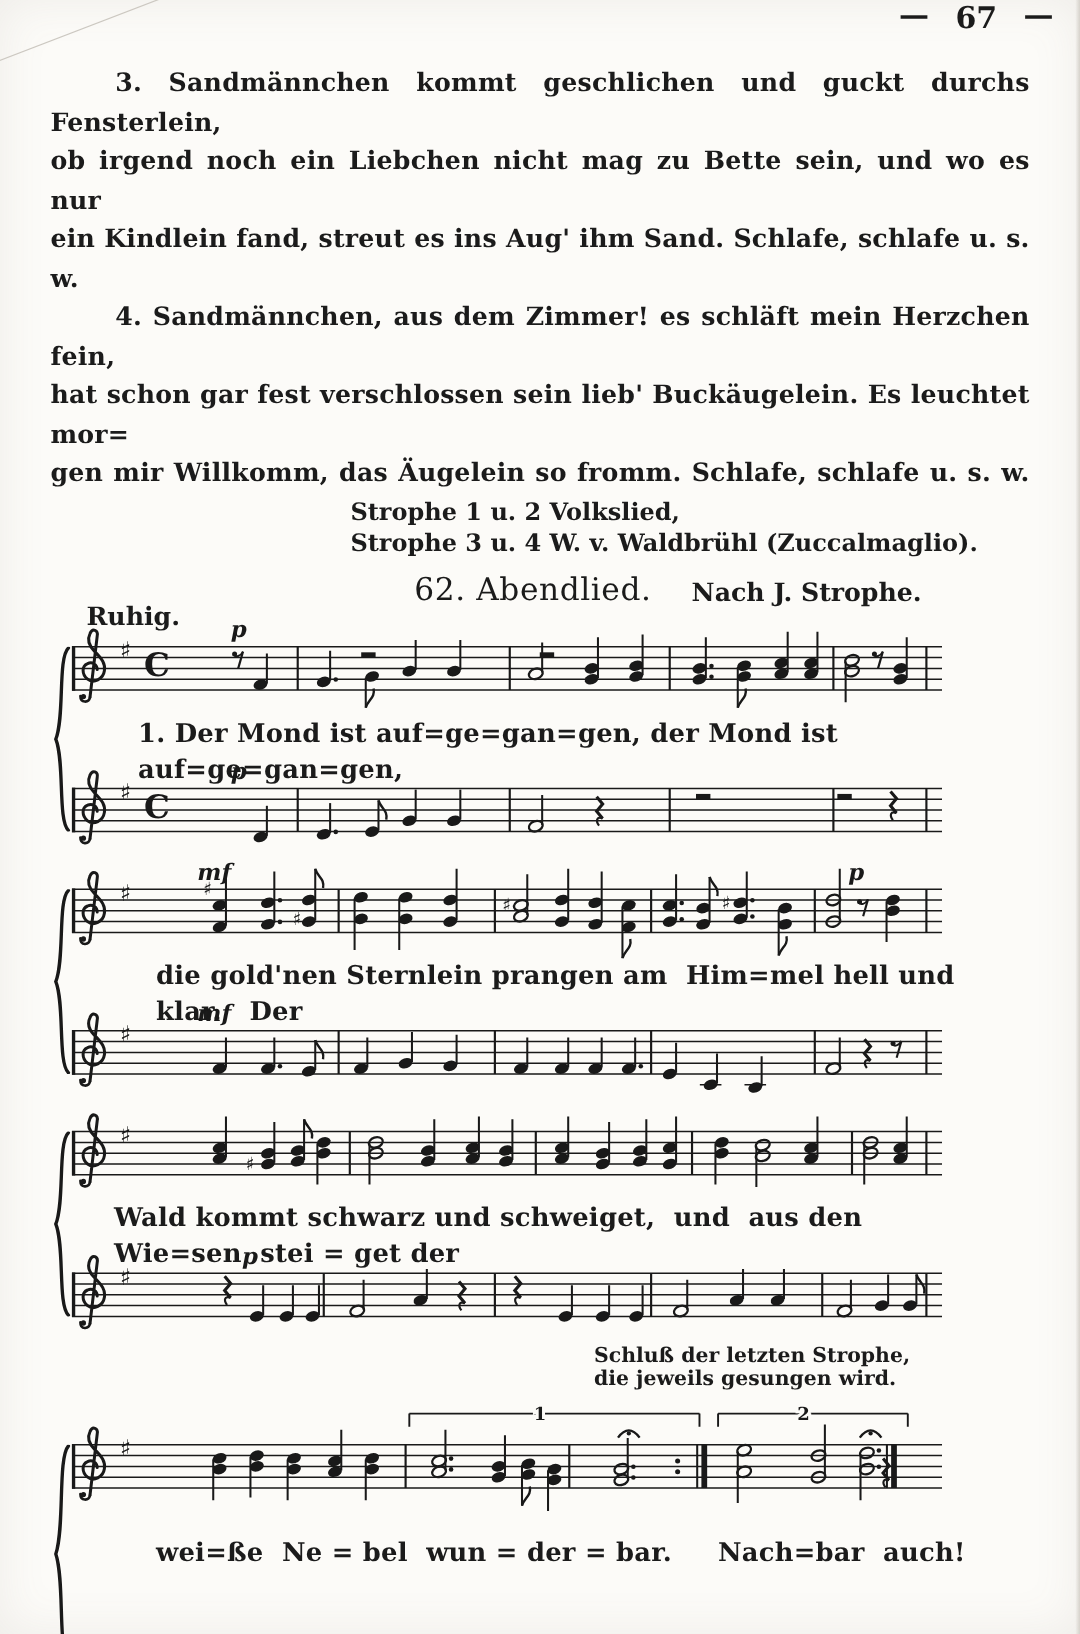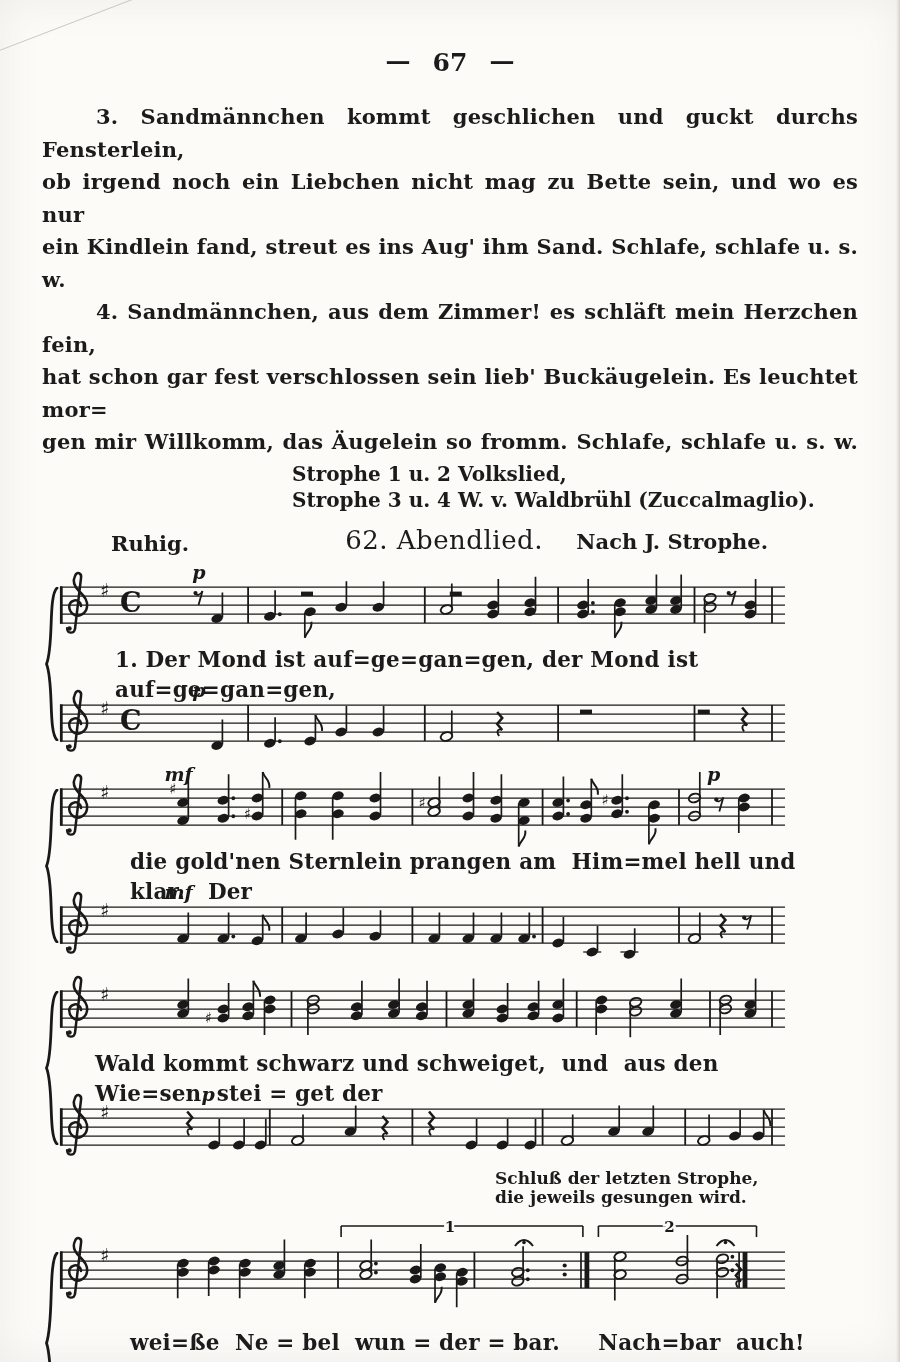--- a/index.html
+++ b/index.html
@@ -3,31 +3,31 @@
 <meta charset="utf-8">
 <style>
   html,body{margin:0;padding:0;background:#777;}
   .page{position:relative;width:900px;height:1362px;margin:0 auto;background:#fcfbf8;
         color:#1b1b1b;font-family:"DejaVu Serif",serif;overflow:hidden;
         box-shadow:inset 0 0 40px rgba(120,110,95,.10);}
   .right-edge{position:absolute;right:0;top:0;width:4px;height:100%;
         background:linear-gradient(to left,#d6d2cb,rgba(214,210,203,0));}
   .scratch{position:absolute;top:26px;left:-18px;width:160px;height:1px;background:#ccc8c1;
         transform:rotate(-21deg);}
-  .pageno-row{margin-top:48px;text-align:center;font-size:25px;font-weight:bold;}
+  .pageno-row{text-align:right;font-size:25px;font-weight:bold;}
   .pageno-row .dash{display:inline-block;margin:0 22px;transform:translateY(-2px);}
   .verses{margin:24px 42px 0 42px;font-weight:bold;font-size:21px;line-height:32.5px;
         letter-spacing:.2px;}
   .vline{text-align:justify;text-align-last:justify;}
   .vline.indent{text-indent:54px;}
   .attriblock{margin:2px 42px 0 42px;font-weight:bold;font-size:20px;line-height:26px;}
   .attriblock div{padding-left:250px;}
   .attrib2{font-weight:800;}
   .titlerow{position:relative;height:36px;margin-top:12px;}
-  .tempo{position:absolute;left:72px;top:6px;font-weight:bold;font-size:21px;margin-left:39px;}
+  .tempo{position:absolute;left:72px;top:24px;font-weight:bold;font-size:21px;}
   .songtitle{position:absolute;left:50%;transform:translateX(-53%);top:0;
         font-weight:400;font-size:26px;letter-spacing:.5px;}
   .credit{position:absolute;right:132px;top:4px;font-weight:bold;font-size:21px;}
   .score{margin-left:40px;width:790px;}
   .system{position:relative;}
   .brace{position:absolute;left:4px;width:16px;}
   svg.staff{display:block;}
   .lyric{white-space:pre-wrap;font-weight:bold;font-size:21.5px;letter-spacing:.2px;
         height:34px;line-height:30px;}
   .lyric.l4{height:40px;}

